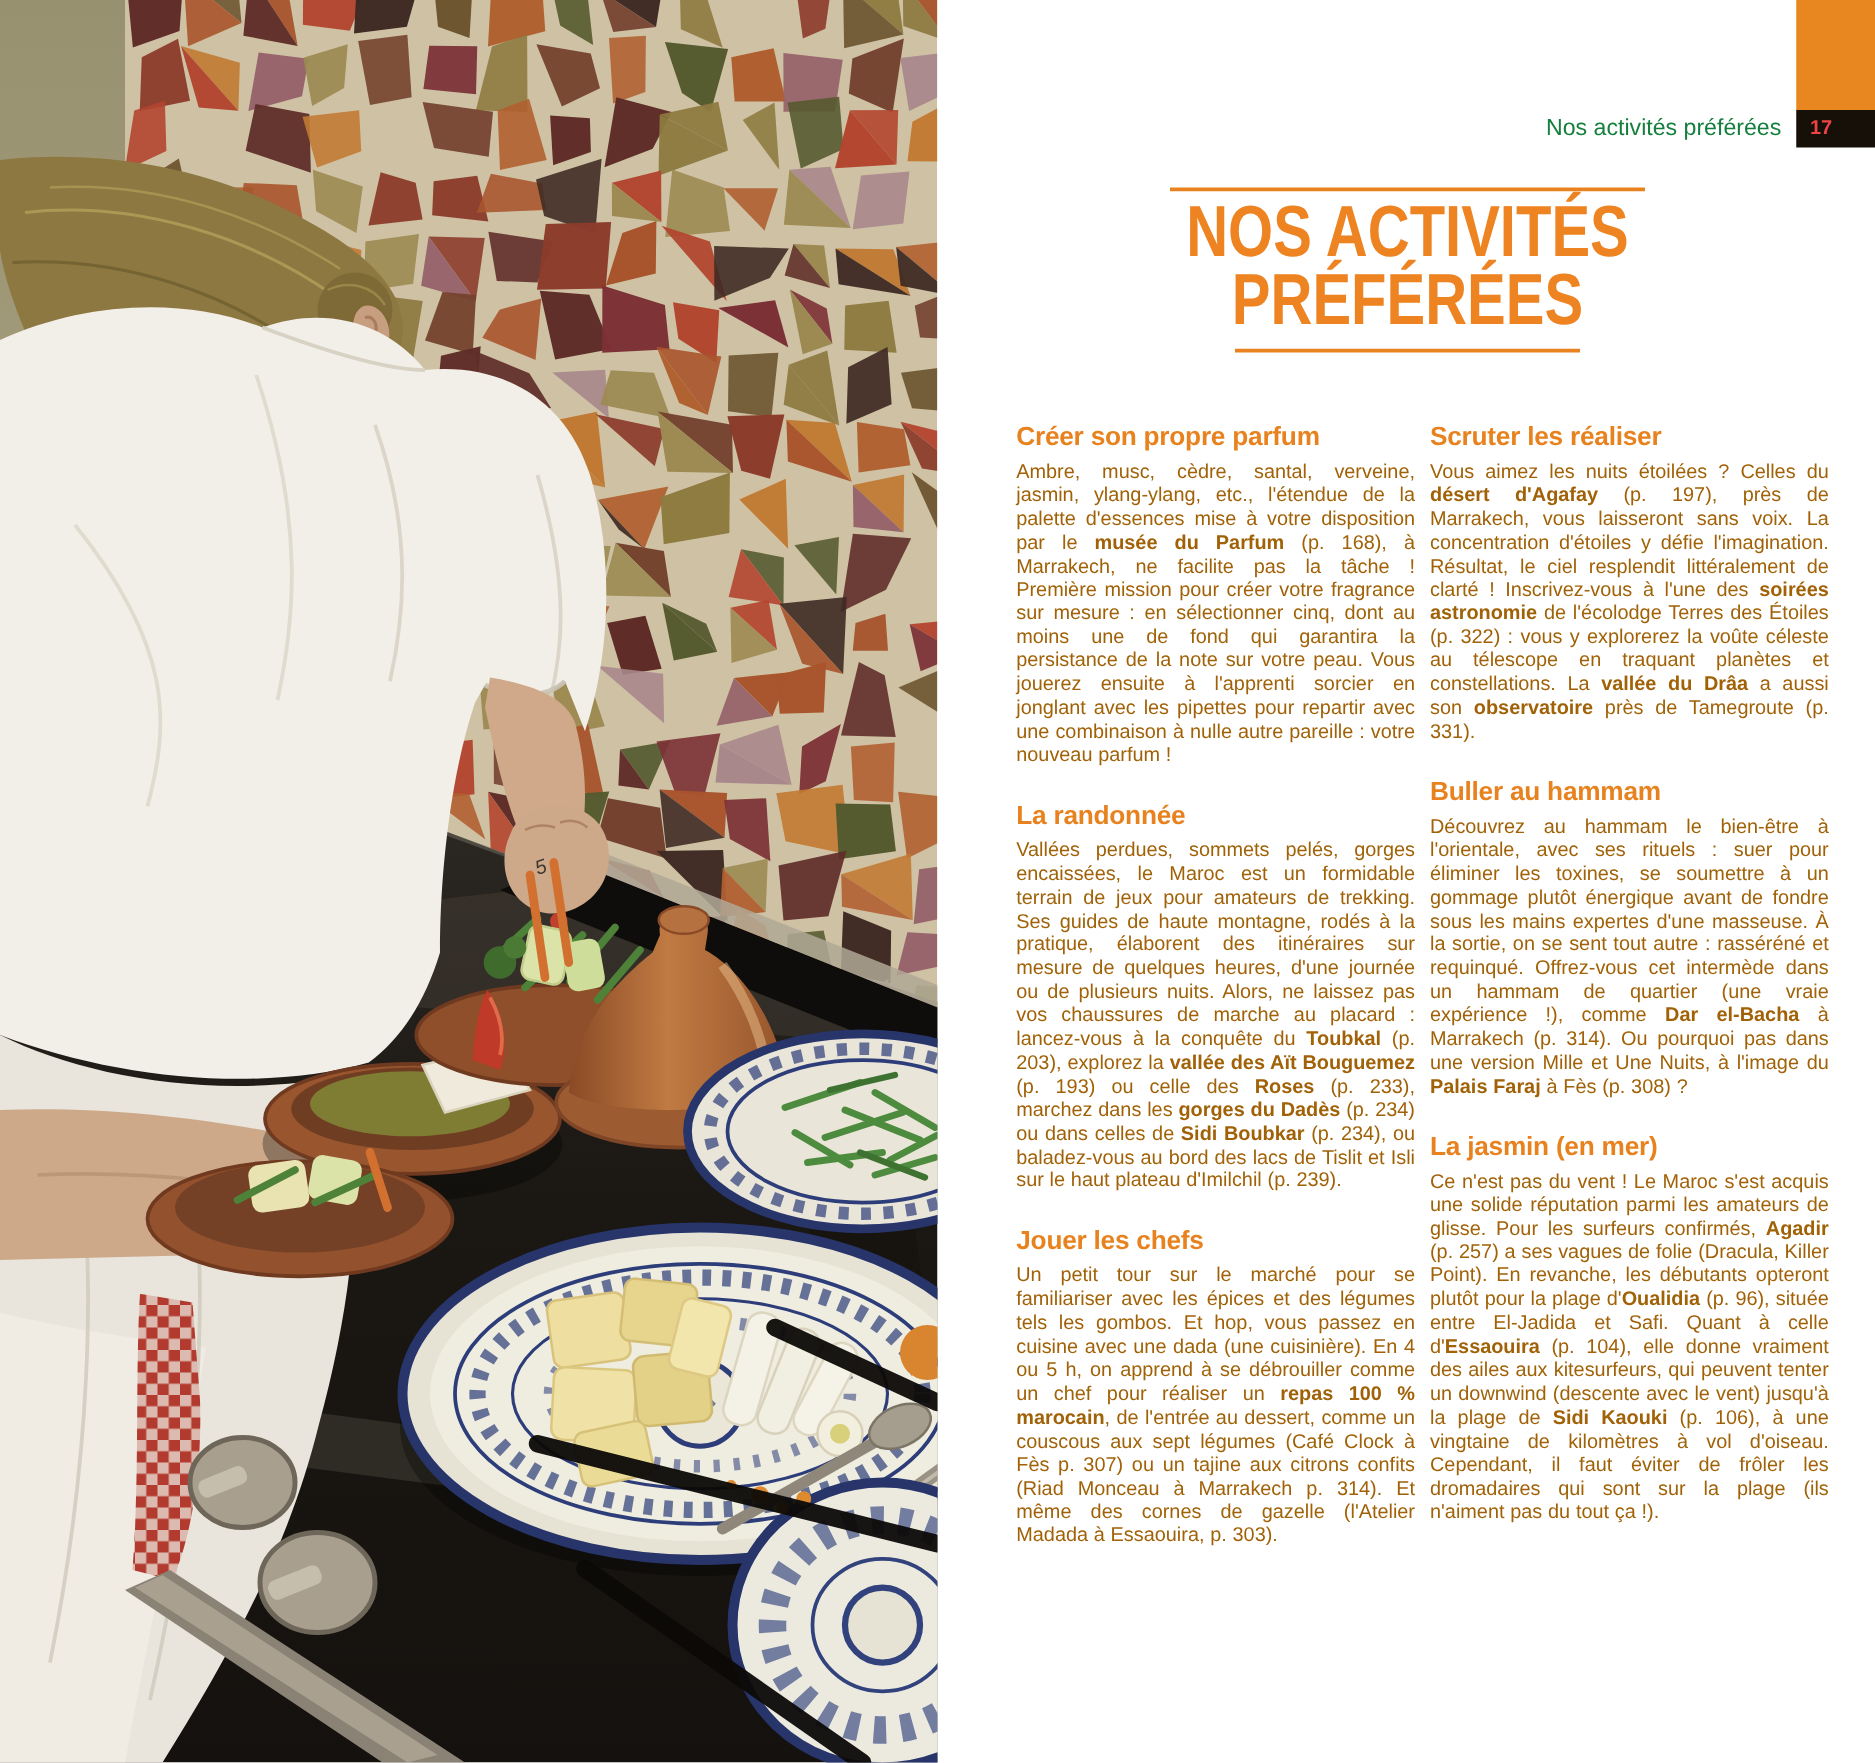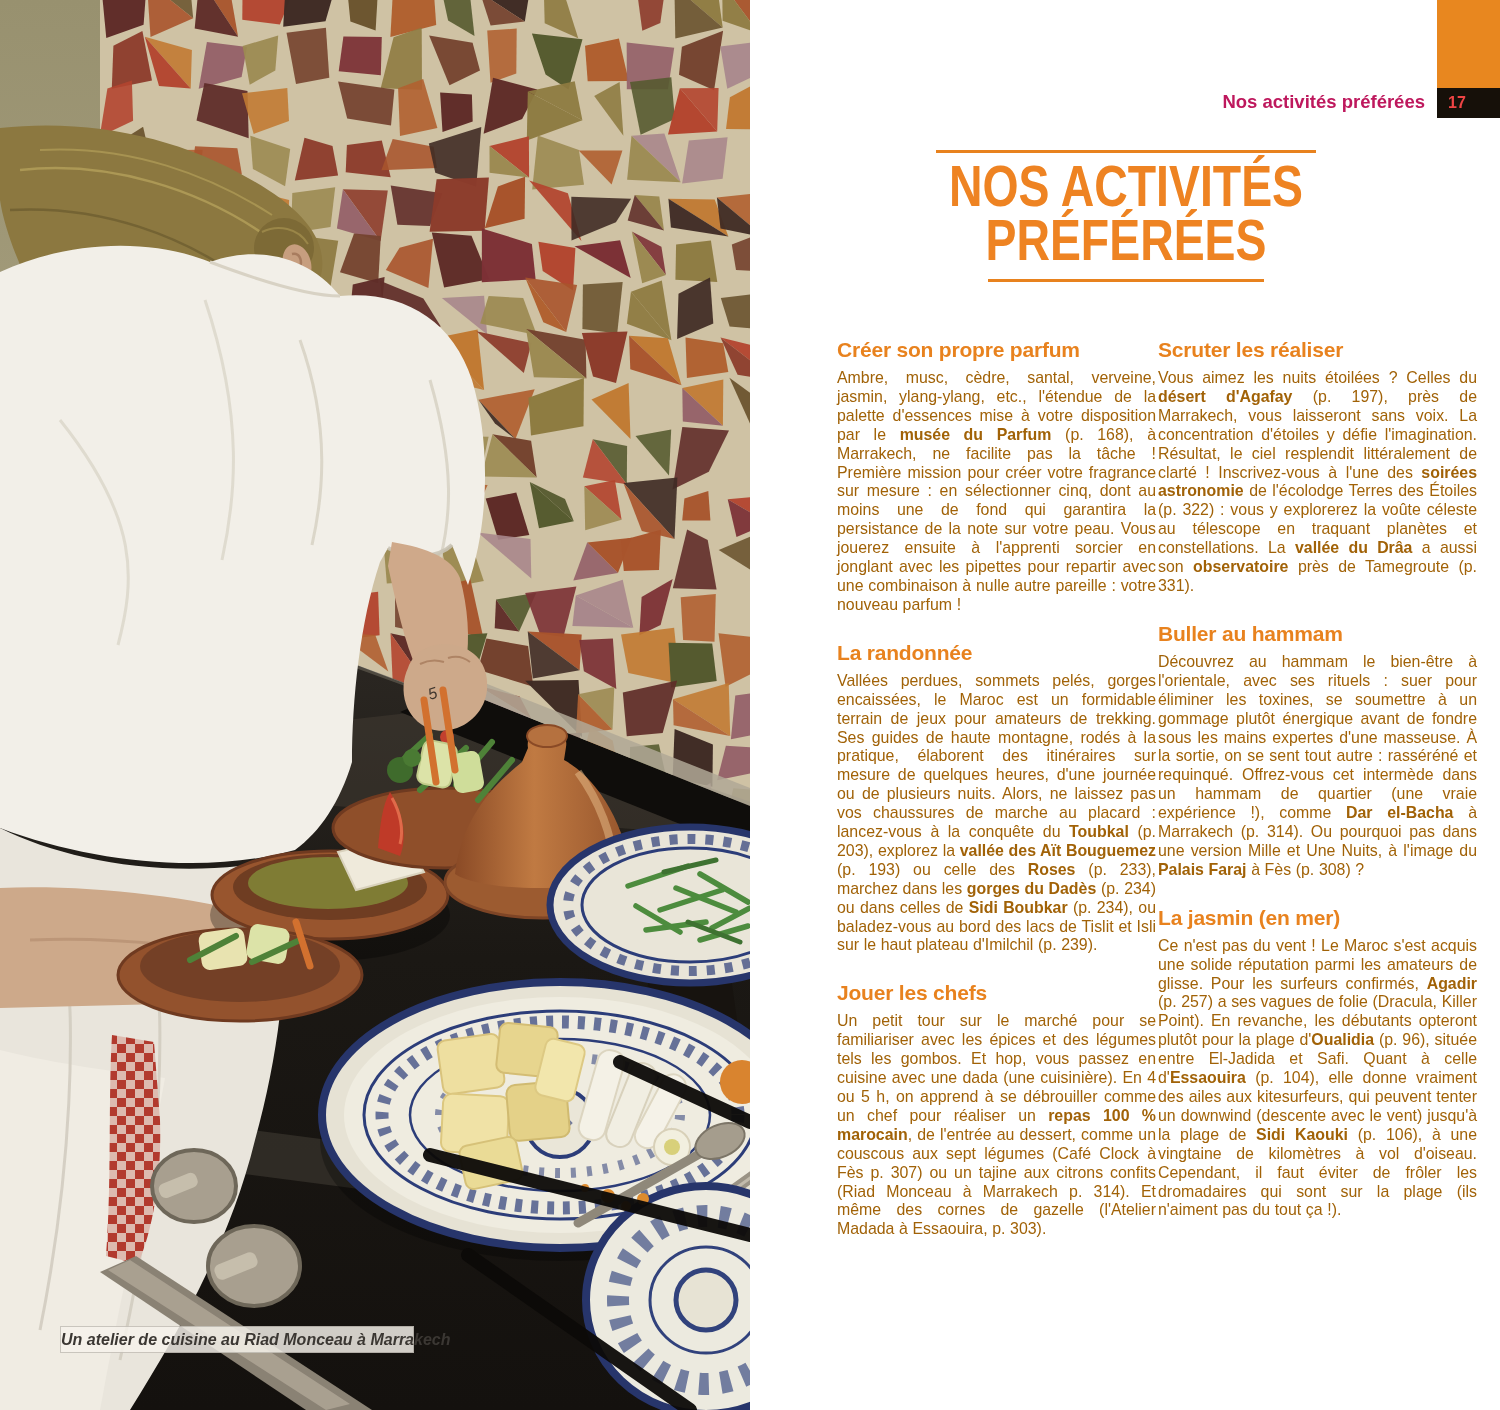--- a/index.html
+++ b/index.html
@@ -11,31 +11,31 @@
   .photo-caption{position:absolute;left:60px;top:1326px;width:354px;height:27px;
        background:rgba(245,242,235,.84);border:1px solid rgba(120,115,105,.35);
        box-sizing:border-box;text-align:center;line-height:25px;
        font-style:italic;font-weight:bold;font-size:16px;color:#3b3733;white-space:nowrap;}
 
   
   .corner-box{position:absolute;left:1437px;top:0;width:63px;height:88px;background:#e8871f;}
   .folio{position:absolute;left:1437px;top:88px;width:63px;height:30px;background:#161009;
        color:#ef4444;font-size:16px;font-weight:bold;line-height:30px;padding-left:11px;box-sizing:border-box;}
   .running-head{position:absolute;left:900px;top:91px;width:525px;text-align:right;
-       color:#be185d;font-size:18.5px;font-weight:bold;}
+       color:#15803d;font-size:18.5px;font-weight:normal;}
 
   .title-wrap{position:absolute;left:898px;top:150px;width:456px;text-align:center;}
   .rule{height:3px;background:#e8821e;}
   .rule-top{width:380px;margin:0 auto 6px auto;}
   .rule-bottom{width:276px;margin:12px auto 0 auto;}
   .big-title{margin:0;color:#ee8322;font-weight:bold;font-size:58px;line-height:54px;
        transform:scaleX(.8);transform-origin:50% 50%;white-space:nowrap;}
 
   
-  .columns{position:absolute;left:837px;top:338px;width:652px;display:flex;gap:2px;}
+  .columns{position:absolute;left:813px;top:338px;width:652px;display:flex;gap:12px;}
   .col{width:319px;}
   .section-heading{font-size:21px;line-height:24px;color:#e8821e;font-weight:bold;
        margin:26px 0 7px 0;letter-spacing:-.2px;}
   .col .section:first-child .section-heading{margin-top:0;}
   .body-par{font-size:15.9px;line-height:18.9px;margin:0;text-align:justify;
        color:#a16207;word-spacing:.2px;}
   .b{font-weight:bold;} .i{}
 </style>
 </head>
 <body>
@@ -568,21 +568,20 @@
         <ellipse cx="194" cy="1186" rx="42" ry="36" fill="#a89f8f" stroke="#6e6759" stroke-width="4"></ellipse>
         <rect x="158" y="1178" width="40" height="15" rx="6" transform="rotate(-22 178 1185)" fill="#c6beac"></rect>
       </g>
       <g>
         <ellipse cx="254" cy="1266" rx="46" ry="40" fill="#a89f8f" stroke="#6e6759" stroke-width="4"></ellipse>
         <rect x="214" y="1258" width="44" height="16" rx="6" transform="rotate(-22 236 1266)" fill="#c6beac"></rect>
       </g>
     </g>
   </g>
 </svg>
-<div class="photo-caption">Un atelier de cuisine au Riad Monceau à Marrakech</div>
 </div>
 
 <div class="corner-box"></div>
 <div class="folio">17</div>
 <div class="running-head">Nos activités préférées</div>
 
 <div class="title-wrap">
   <div class="rule rule-top"></div>
   <h1 class="big-title"><span>NOS ACTIVITÉS</span><br><span>PRÉFÉRÉES</span></h1>
   <div class="rule rule-bottom"></div>

